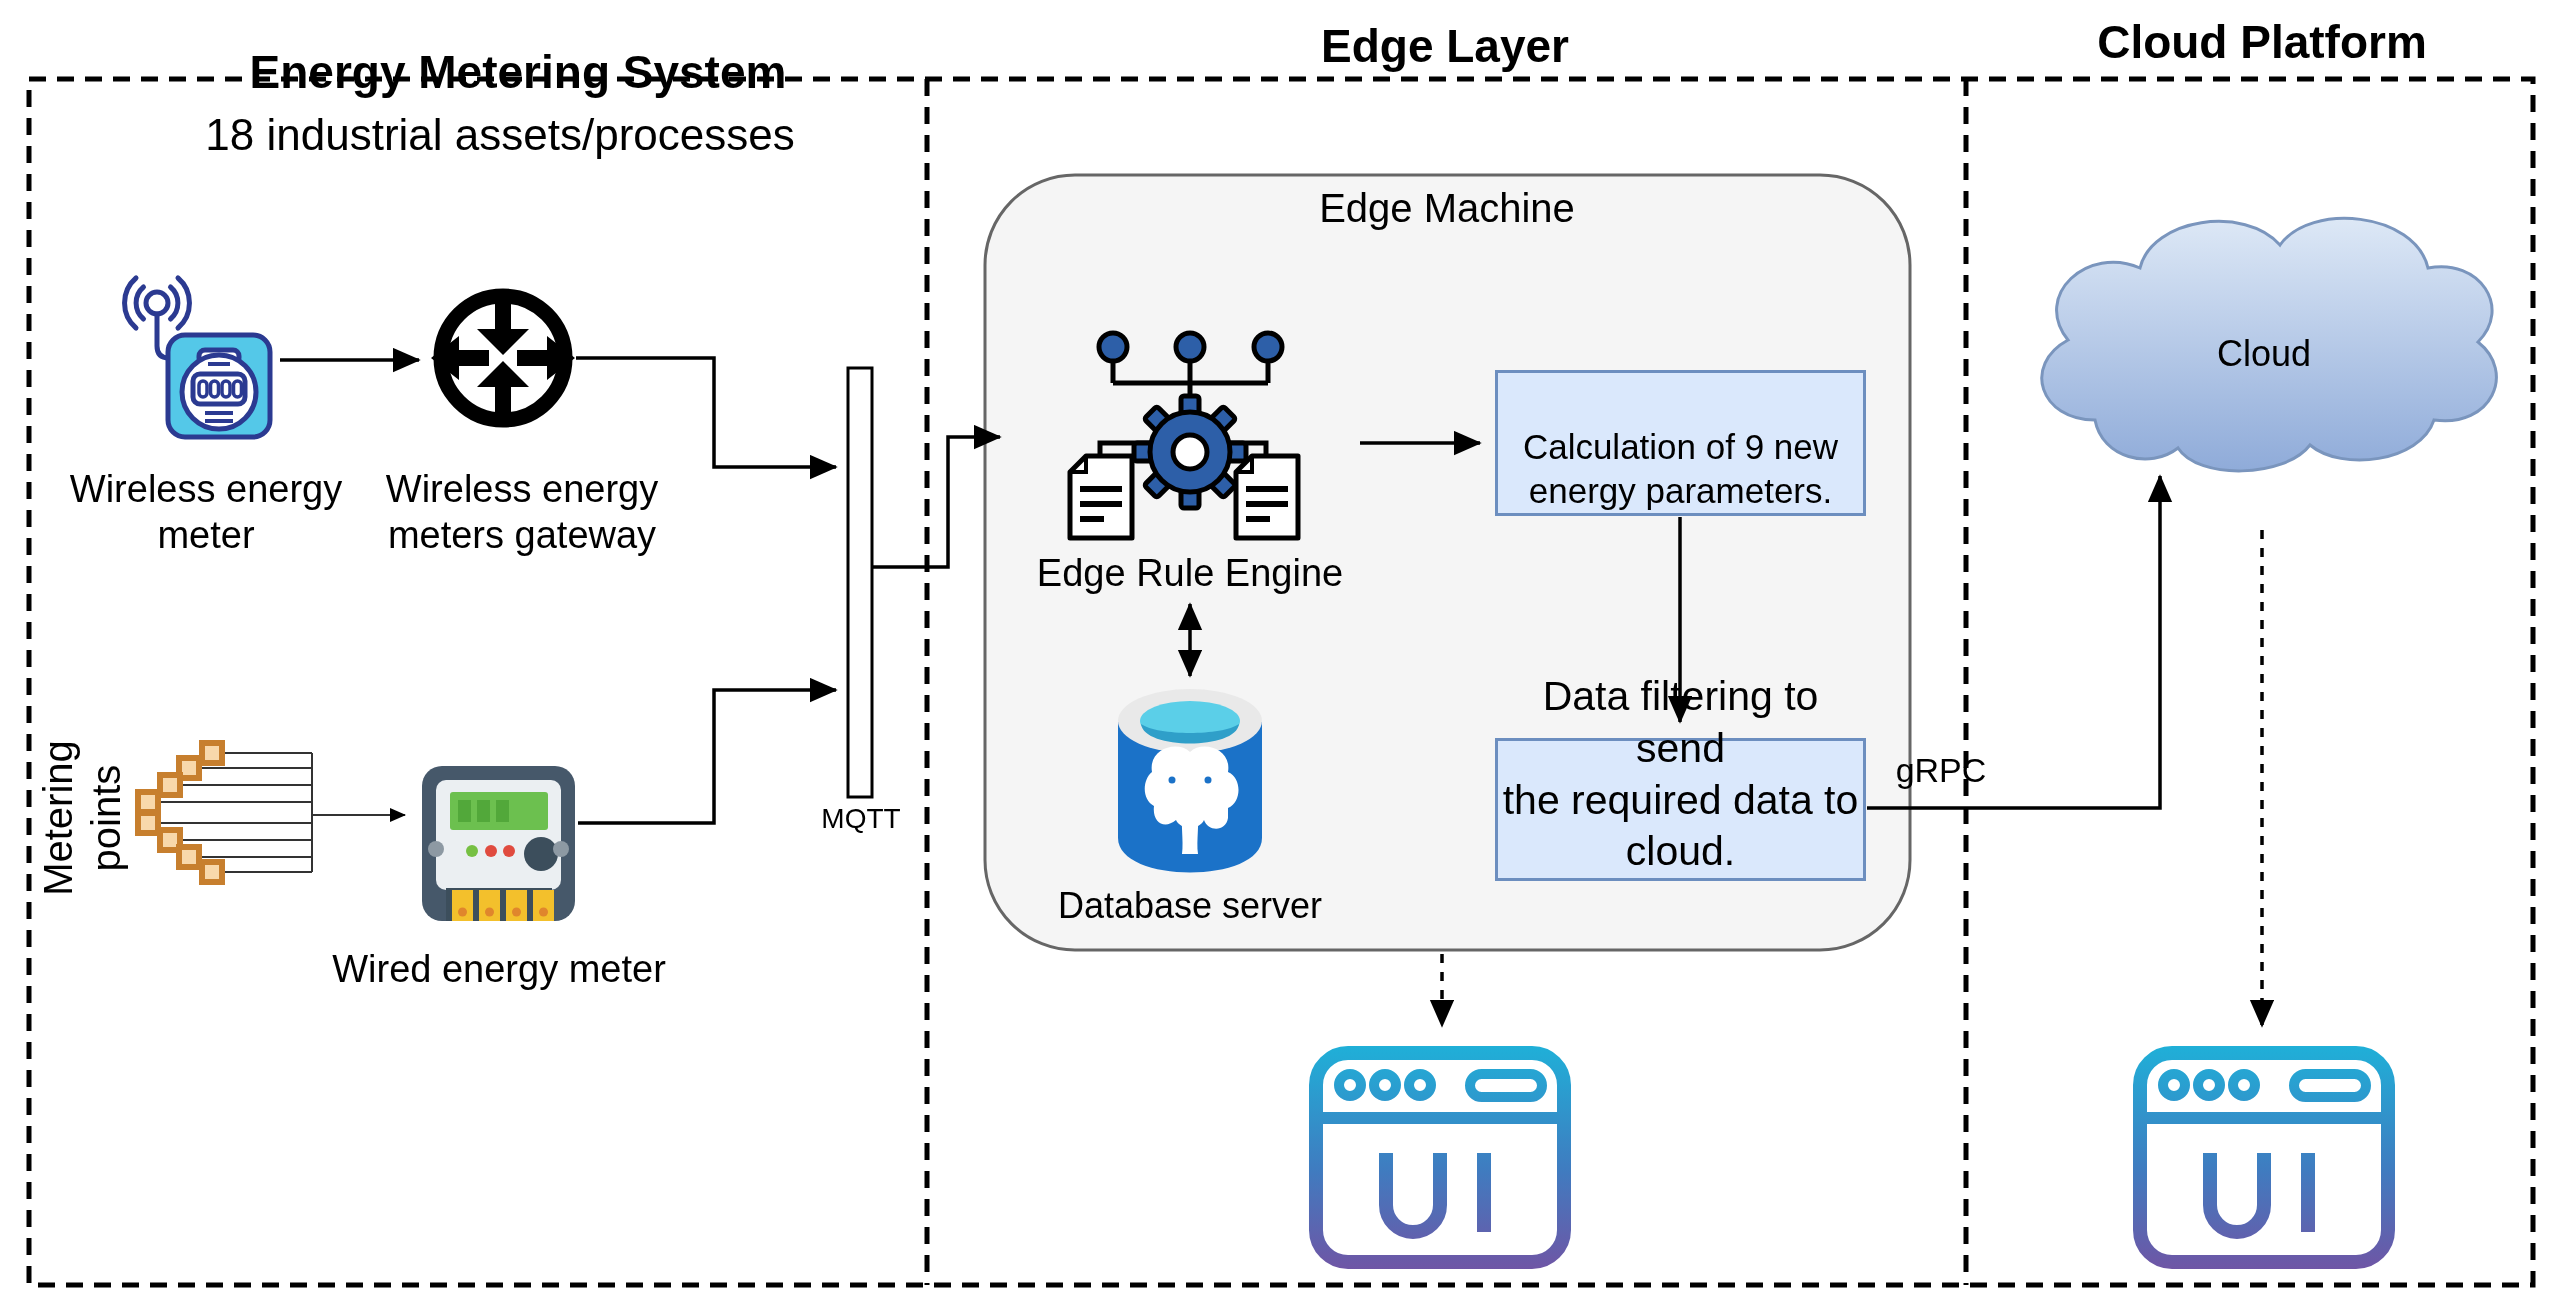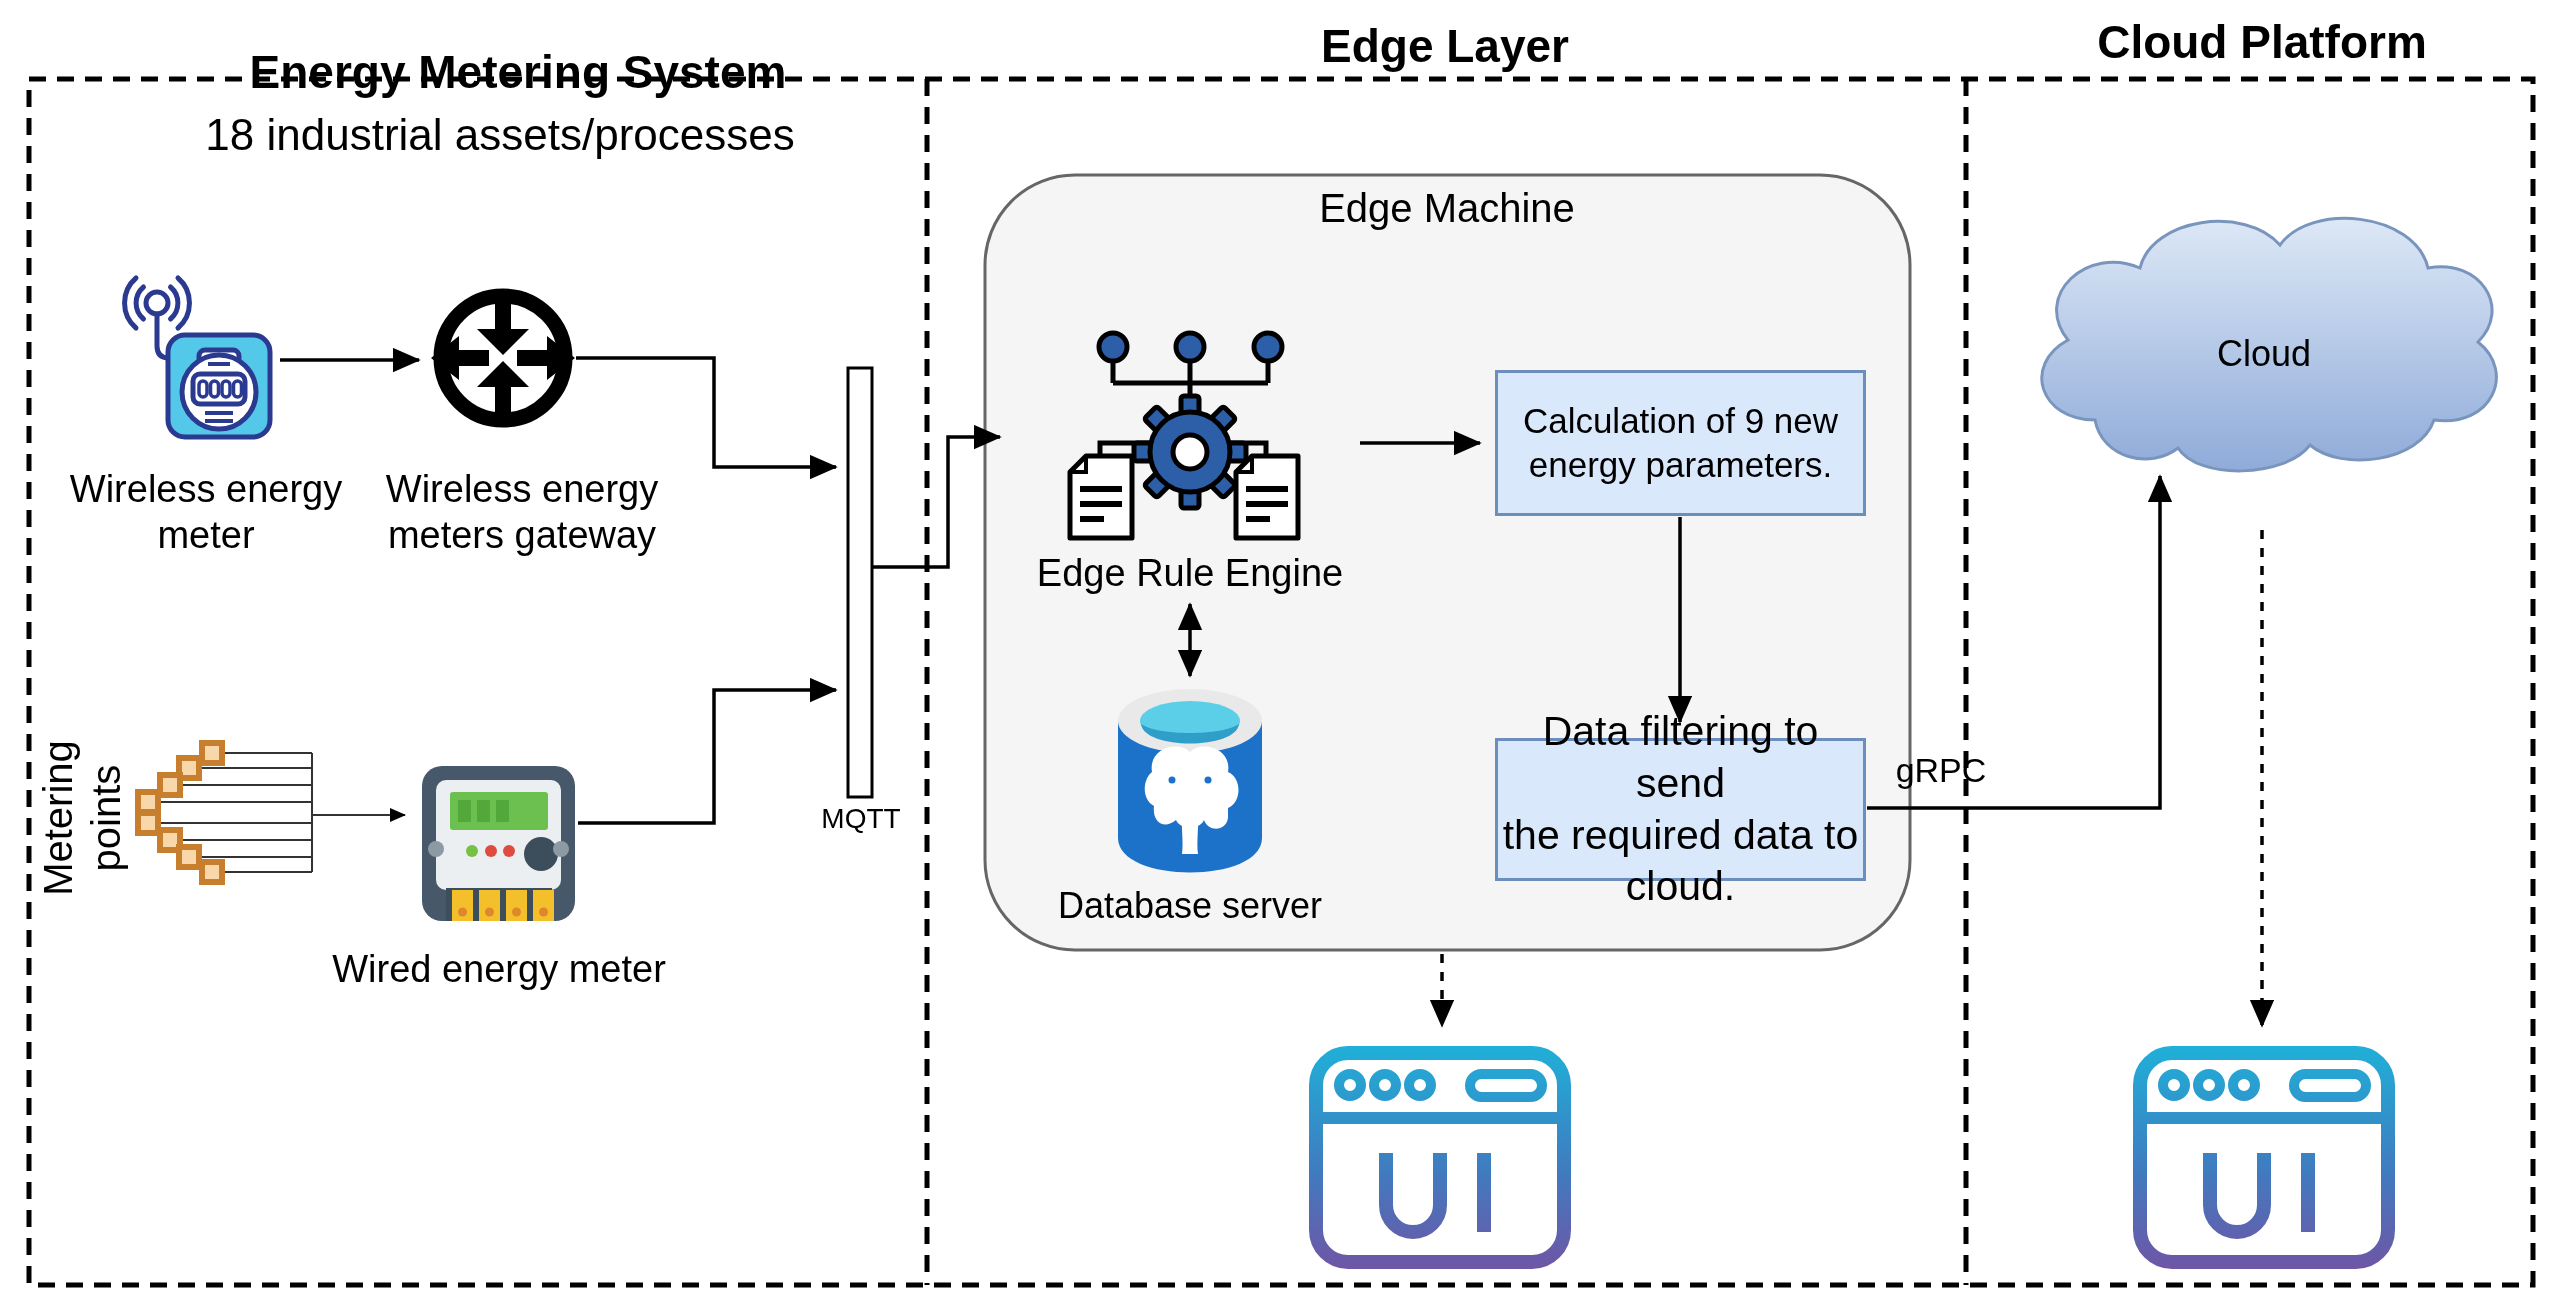--- a/index.html
+++ b/index.html
@@ -13,21 +13,21 @@
   .icon-label{font-size:38px;}
   .small-label{font-size:28px;}
   .mid-label{font-size:36px;}
   .machine-title{font-size:40px;}
   .rot-label{position:absolute;color:#000;text-align:center;font-size:40px;line-height:1.2;
              transform:translate(-50%,-50%) rotate(-90deg);white-space:nowrap;}
 
   .note-box{position:absolute;box-sizing:border-box;
             background:var(--box-fill,#dae8fc);
             border:3px solid var(--box-stroke,#6c8ebf);
-            display:flex;flex-direction:column;align-items:center;justify-content:center;
+            display:flex;flex-direction:column;align-items:center;justify-content:flex-end;
             font-size:35px;line-height:1.26;text-align:center;color:#000;}
 
   
   .frame{fill:none;stroke:#000;stroke-width:5;stroke-dasharray:17 11;}
   .conn{fill:none;stroke:#000;stroke-width:3.5;}
   .conn-thin{fill:none;stroke:#333;stroke-width:2;}
   .conn-dash{fill:none;stroke:#000;stroke-width:3.5;stroke-dasharray:9 9;}
   .machine{fill:var(--machine-fill,#f5f5f5);stroke:var(--machine-stroke,#666666);stroke-width:3;}
   .navy{stroke:var(--meter-stroke,#2b3a91);fill:none;stroke-width:5;stroke-linecap:round;}
   .bus{fill:#fff;stroke:#000;stroke-width:3;}

